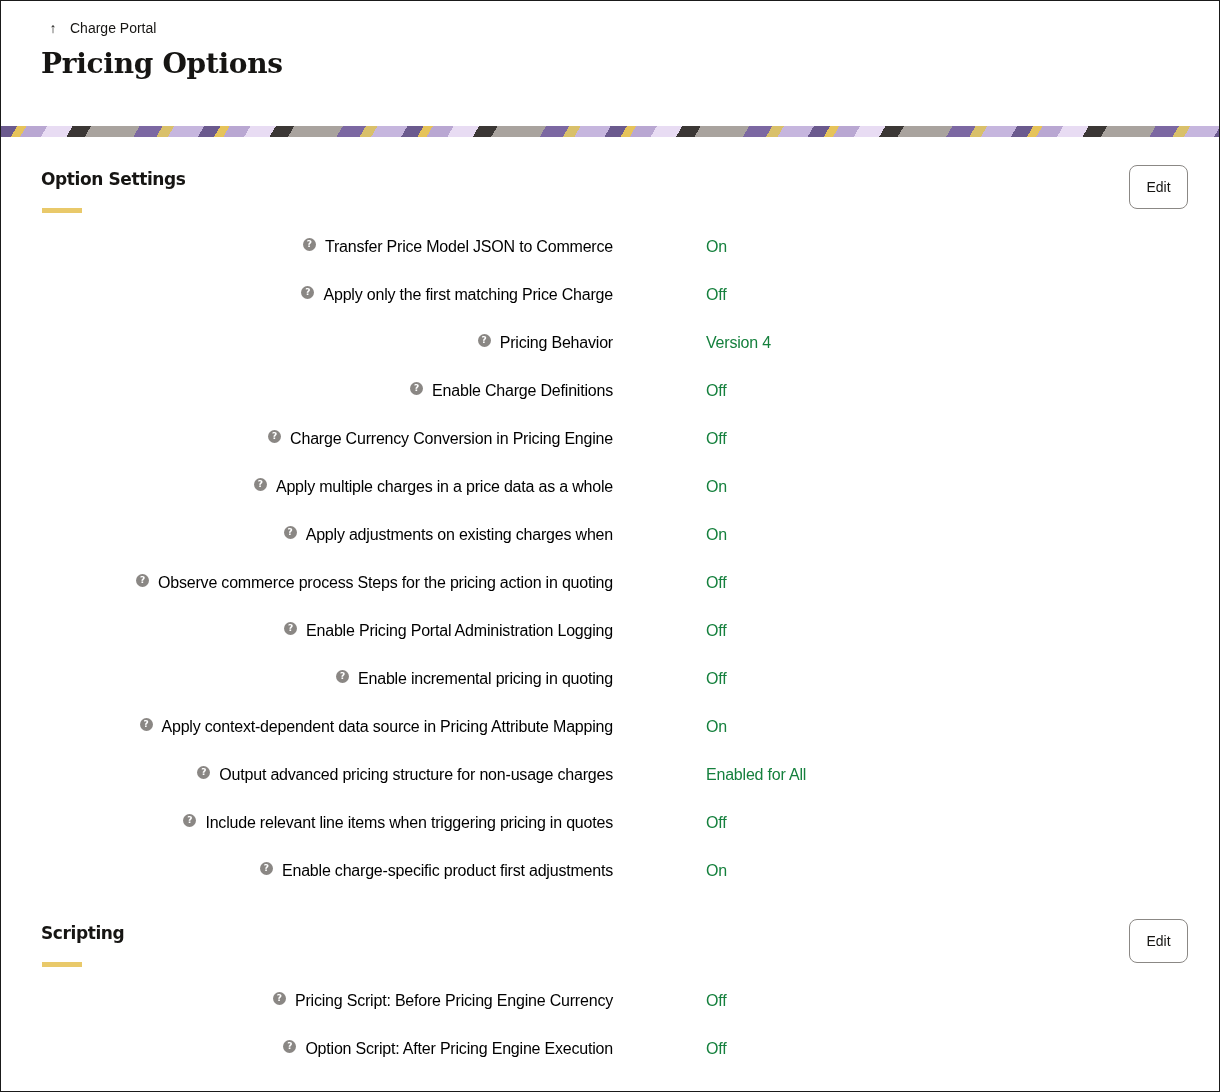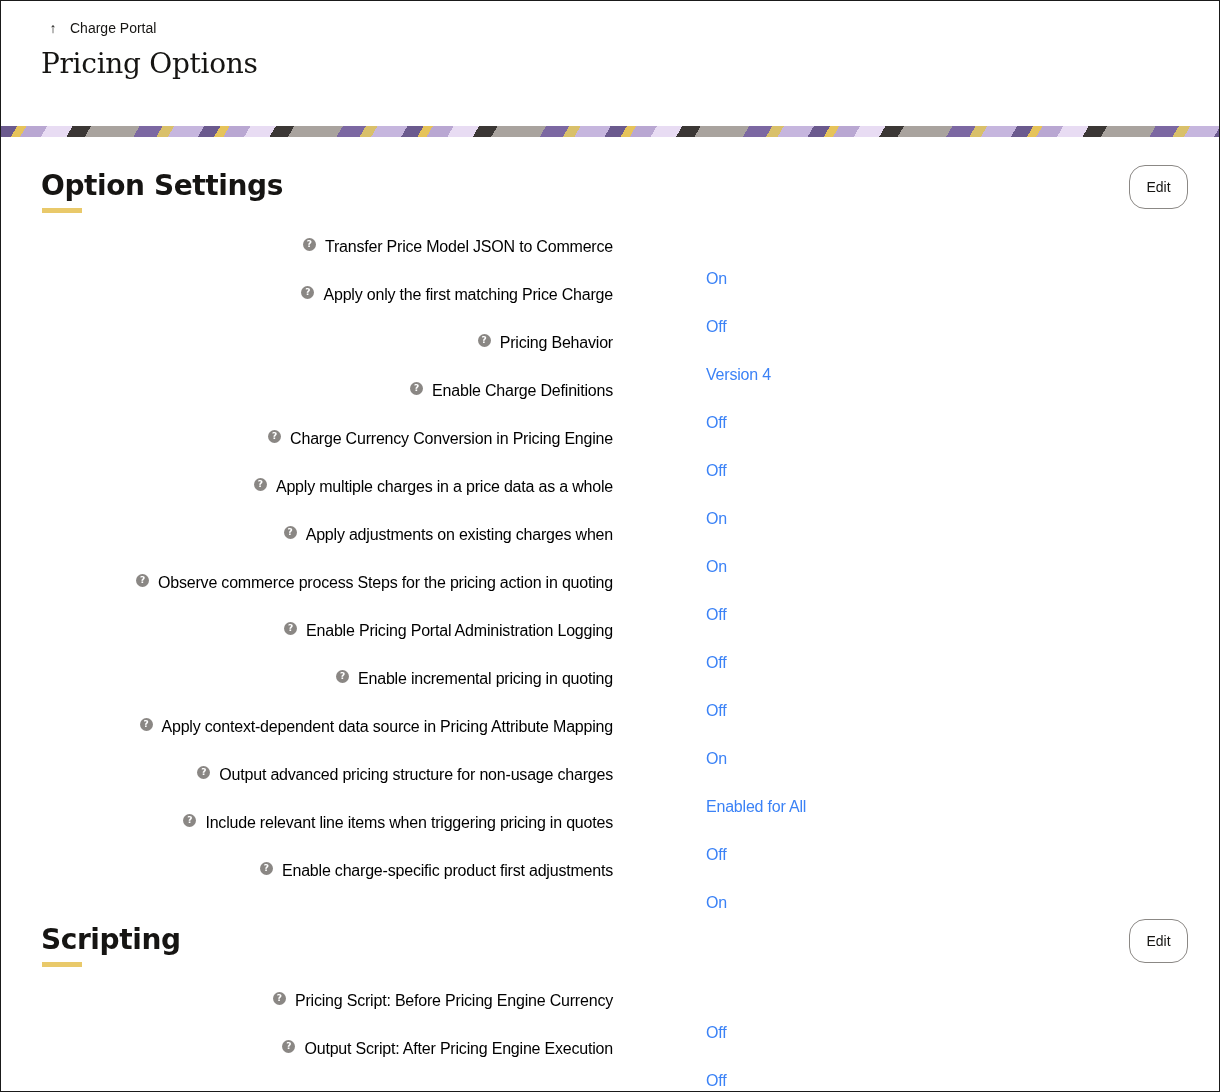--- a/index.html
+++ b/index.html
@@ -17,66 +17,66 @@
   .header { position: absolute; left: 0; top: 0; width: 100%; height: 125px; }
   .back-link {
     position: absolute; left: 45px; top: 19px;
     display: flex; align-items: center; gap: 10px;
     font-size: 14px; color: #161513; cursor: pointer; text-decoration: none;
   }
   .back-link .arrow { font-size: 14px; font-weight: bold; width: 14px; text-align: center; line-height: 1; }
   .page-title {
     position: absolute; left: 40px; top: 46px;
     font-family: "DejaVu Serif", "Liberation Serif", serif;
-    font-size: 28px; font-weight: normal; color: #161513; letter-spacing: -0.3px;
+    font-size: 28px; font-weight: bold; color: #161513; letter-spacing: -0.3px;
   }
   .banner {
     position: absolute; left: 0; top: 125px; width: 100%; height: 11px;
     background:
       repeating-linear-gradient(120deg,
         #6b5a8e 0px, #6b5a8e 14px,
         #e6c35a 14px, #e6c35a 22px,
         #b9a7d2 22px, #b9a7d2 40px,
         #e8dcf3 40px, #e8dcf3 62px,
         #3b3735 62px, #3b3735 78px,
         #a9a39e 78px, #a9a39e 120px,
         #7c68a2 120px, #7c68a2 140px,
         #d9c06a 140px, #d9c06a 150px,
         #c6b6de 150px, #c6b6de 176px);
   }
   .section { position: absolute; left: 0; width: 100%; }
   .section-title {
     position: absolute; left: 40px; top: 0;
     font-family: "DejaVu Sans", "Liberation Sans", sans-serif;
-    font-size: 28px; font-weight: bold; color: #161513; letter-spacing: -0.4px;
+    font-size: 17px; font-weight: bold; color: #161513; letter-spacing: -0.4px;
   }
   .accent {
     position: absolute; left: 41px; width: 40px; height: 5px; background: #e9c96a;
   }
   .edit-button {
     position: absolute; right: 31px; width: 59px; height: 44px;
-    border: 1px solid #8b8885; border-radius: 16px; background: #fff;
+    border: 1px solid #8b8885; border-radius: 8px; background: #fff;
     font-family: "Liberation Sans", sans-serif; font-size: 14px; color: #161513;
     cursor: pointer; display: flex; align-items: center; justify-content: center;
   }
   .row { position: absolute; left: 0; width: 100%; height: 24px; }
   .row .label-wrap {
     position: absolute; right: 606px; top: 0;
     display: flex; align-items: center; gap: 9px; white-space: nowrap;
   }
   .help-icon {
     width: 13px; height: 13px; border-radius: 50%; background: #8a8784;
     color: #fff; font-size: 9px; font-weight: bold; line-height: 13px; text-align: center;
     position: relative; top: -3px; cursor: pointer; flex-shrink: 0;
     font-family: "DejaVu Sans", sans-serif;
   }
   .row .label { font-size: 16px; color: #000000; letter-spacing: -0.2px; }
   .row .value {
     position: absolute; left: 705px; top: 0;
-    font-size: 16px; color: #3b82f6; letter-spacing: -0.2px; white-space: nowrap; margin-top: 32px;
+    font-size: 16px; color: #15803d; letter-spacing: -0.2px; white-space: nowrap;
   }
 </style>
 </head>
 <body>
 
 <div class="frame">
 
   <div class="header">
     <a class="back-link">
       <span class="arrow">↑</span>
@@ -200,19 +200,19 @@
     <div class="row" style="top:69px;">
       <div class="label-wrap">
           <span class="help-icon">?</span>
           <span class="label">Pricing Script: Before Pricing Engine Currency</span>
         </div>
       <span class="value">Off</span>
     </div>
     <div class="row" style="top:117px;">
       <div class="label-wrap">
           <span class="help-icon">?</span>
-          <span class="label">Output Script: After Pricing Engine Execution</span>
+          <span class="label">Option Script: After Pricing Engine Execution</span>
         </div>
       <span class="value">Off</span>
     </div>
   </div>
 
 </div>
 
 </body></html>

